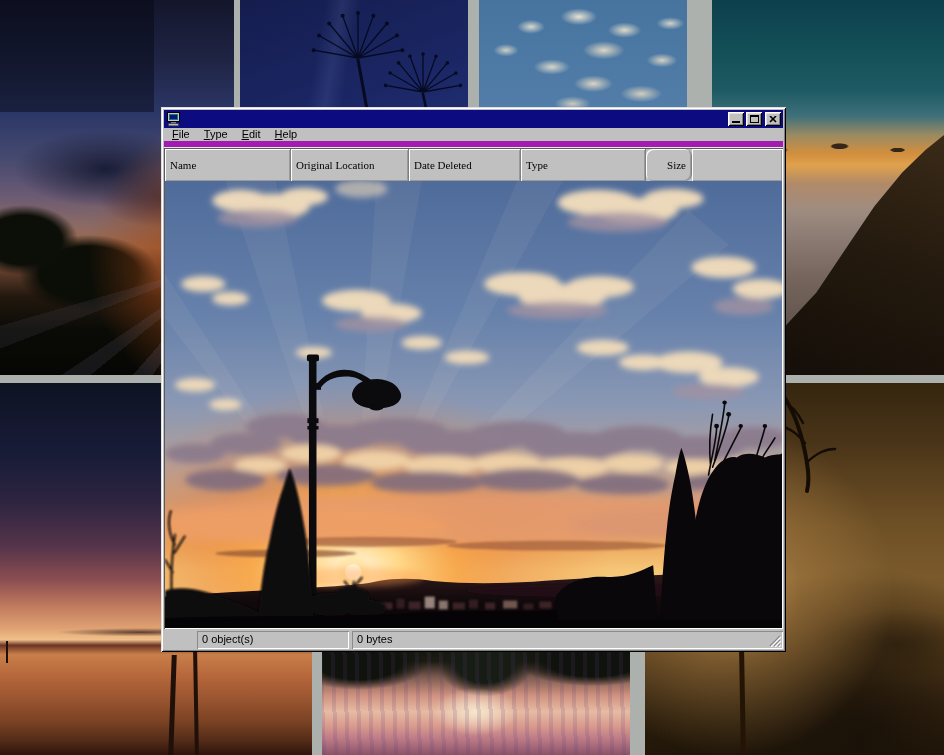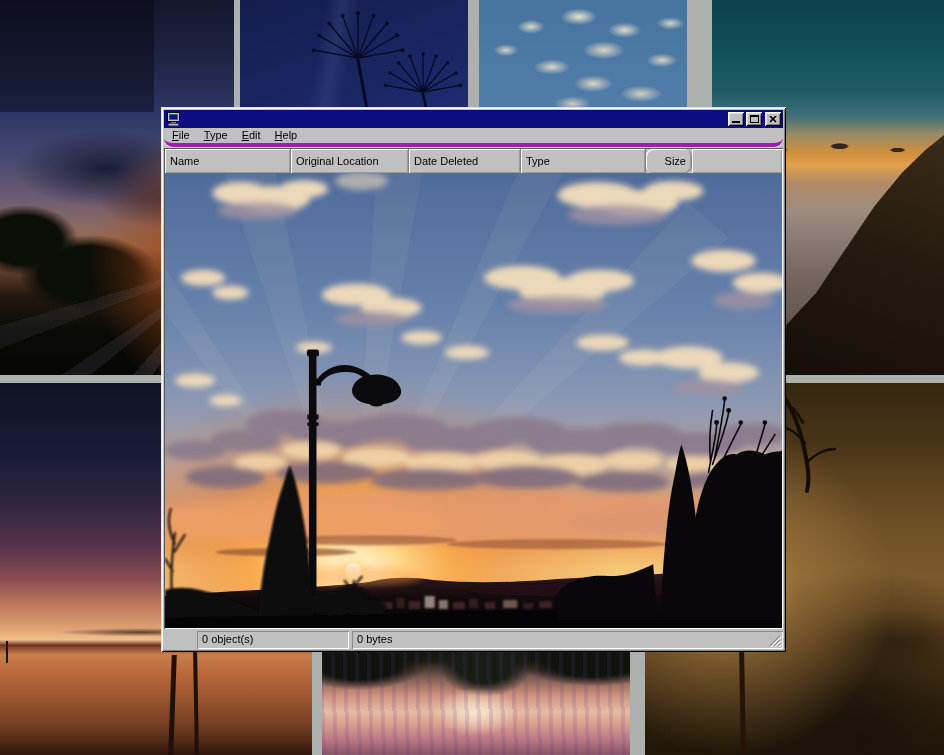--- a/index.html
+++ b/index.html
@@ -91,27 +91,27 @@
   #titlebar { height:18px; background:#0c0c80; display:flex; align-items:center; padding:1px 2px; flex:0 0 auto; }
   #titlebar .ttl { color:#fff; font-size:11px; font-weight:bold; flex:1; padding-left:3px; }
   .tb-btn { width:16px; height:14px; background:#c0c0c0; margin-left:2px;
     box-shadow: inset 1px 1px 0 #fff, inset -1px -1px 0 #000, inset 2px 2px 0 #dfdfdf, inset -2px -2px 0 #808080;
     display:flex; align-items:center; justify-content:center; }
   .tb-btn.min { margin-left:0; }
   .g-min { width:8px; height:2px; background:#000; margin-top:6px; }
   .g-max { width:9px; height:8px; border:1px solid #000; border-top:2px solid #000; }
 
   #menubar { height:19px; display:flex; align-items:center; padding-left:1px; flex:0 0 auto;
-    border-bottom:4px solid #a21caf; box-shadow:0 1px 0 #e8e8e8;border-radius:9px; }
+    border-bottom:6px solid #a21caf; box-shadow:0 1px 0 #e8e8e8; }
   .menu-item { display:inline-block; font-size:11px; color:#000; padding:2px 7px 3px 7px; }
   .menu-item::first-letter { text-decoration:underline; }
 
   #listview { flex:1; display:flex; flex-direction:column; margin-top:1px;
     box-shadow: inset 1px 1px 0 #5a5a5a, inset -1px -1px 0 #fff; padding:1px; background:#c0c0c0; min-height:0; }
-  #colheaders { height:24px; display:flex; flex:0 0 auto; background:#c0c0c0; }
+  #colheaders { height:32px; display:flex; flex:0 0 auto; background:#c0c0c0;font-family:Liberation Serif, serif; }
   .colhead { font-size:11px; color:#000; display:flex; align-items:center; padding:0 5px;
     border-right:1px solid #808080; box-shadow: inset 1px 1px 0 #fff, inset -1px -1px 0 #9a9a9a; }
   .colhead.num { justify-content:flex-end;border-radius:7px; }
   #photo-area { flex:1; position:relative; overflow:hidden; background:#48648e; min-height:0; }
   #photo-area svg { position:absolute; inset:0; width:100%; height:100%; }
 
   #statusbar { height:18px; margin-top:2px; display:flex; gap:3px; flex:0 0 auto; position:relative; }
   .status-panel { font-size:11px; color:#000; padding:1px 5px; line-height:14px;
     box-shadow: inset 1px 1px 0 #8a8a8a, inset -1px -1px 0 #fff; }
   .status-panel.p1 { width:152px; flex:0 0 auto;margin-left:33px; }

